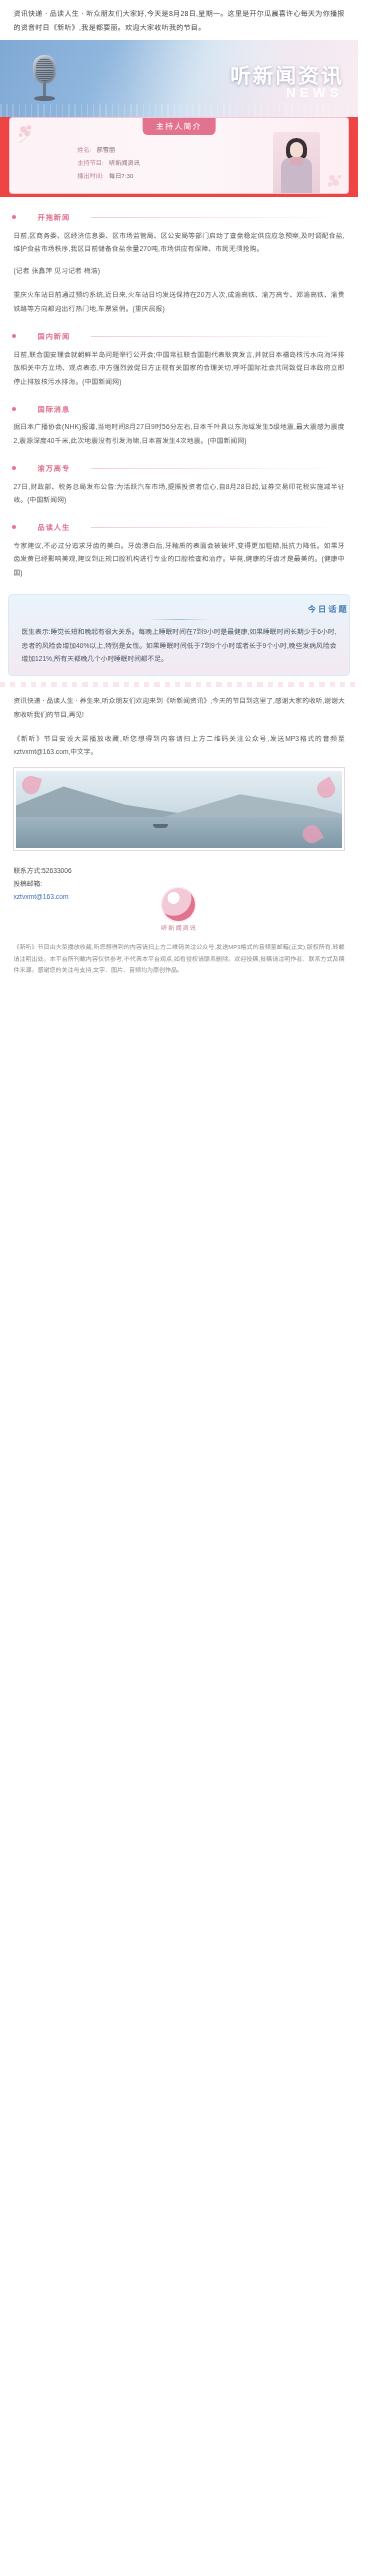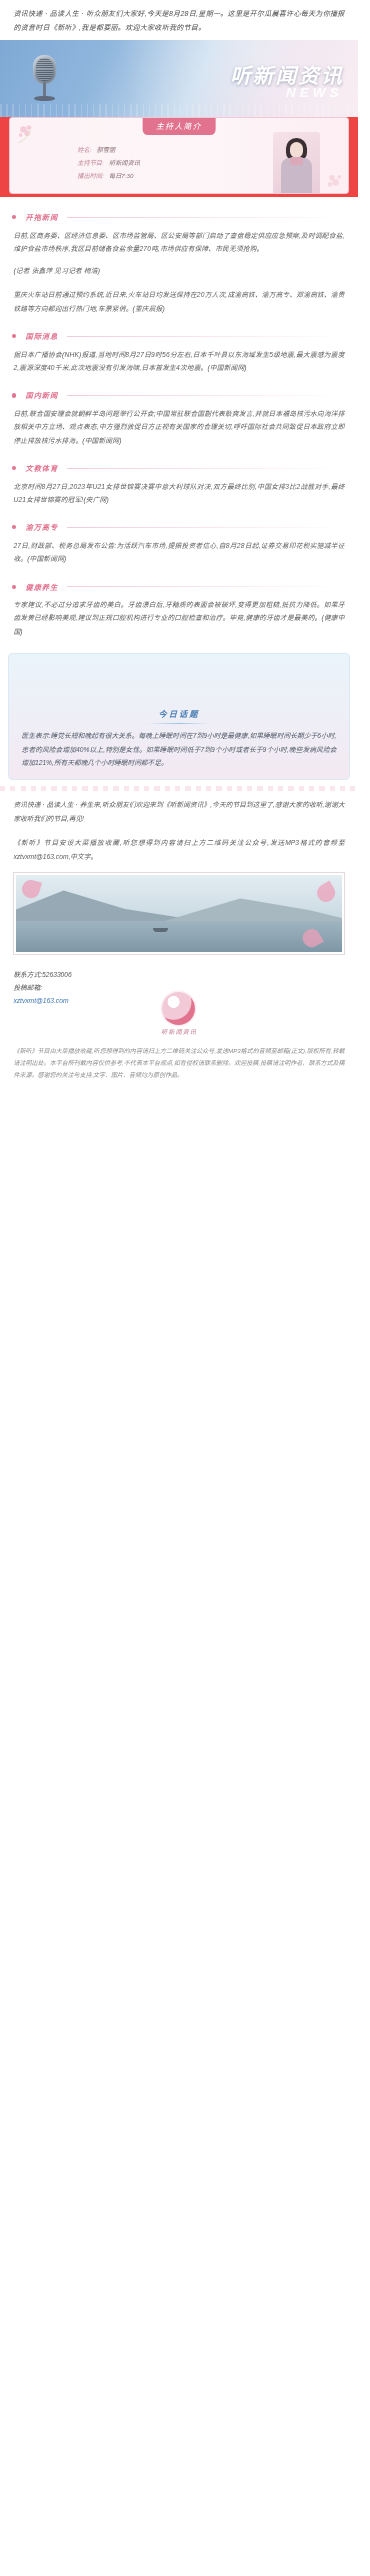--- a/index.html
+++ b/index.html
@@ -3,21 +3,21 @@
 <meta charset="utf-8">
 <style>
   * { box-sizing: border-box; }
   html, body {
     margin: 0; padding: 0;
     background: #ffffff;
     font-family: "Liberation Sans", "DejaVu Sans", sans-serif;
   }
   body { width: 371px; }
 
-  .page { width: 358px; position: relative; overflow: hidden; font-style: italic; }
+  .page { width: 358px; position: relative; overflow: hidden; }
 
   
   .intro {
     padding: 7.2px 13.4px 5.2px 13.4px;
     font-size: 7px;
     line-height: 2.0;
     color: #4b4b4b;
     letter-spacing: 0.3px;
     text-align: justify;
   }
@@ -129,21 +129,21 @@
   }
   .corner-flower {
     position: absolute; width: 28px; height: 28px; opacity: .85;
   }
   .cf-tl { left: 5.2px; top: 4.1px; }
   .cf-br { right: 4.1px; bottom: 3.1px; }
 
   
   .section { padding: 0 0 2.1px 0; }
   .sec-head {
-    display: flex; align-items: center; gap: 9px;
+    display: flex; align-items: center; gap: 21px;
     padding: 8.2px 12.4px 3.1px 12.4px;
   }
   .sec-dot {
     width: 4.1px; height: 4.1px; border-radius: 50%; background: #e2738f;
     flex: 0 0 auto;
   }
   .sec-title {
     font-size: 7.2px; color: #e2738f; font-weight: bold; letter-spacing: 1px;
   }
   .sec-rule {
@@ -161,25 +161,24 @@
 
   
   .words-wrap {
     margin: 7.2px 8.2px 5.2px 8.2px;
     border-radius: 4.1px;
     background: linear-gradient(180deg,#eaf4fb 0%, #f3e9f2 100%);
     border: 0.5px solid #dbe9f4;
     overflow: hidden;
   }
   .words-head {
-    text-align: center;
+    text-align: right;
     font-size: 8.2px; color: #4a7fb5; letter-spacing: 2.1px;
     padding: 7.2px 0 2.1px 0;
     font-weight: bold;
-    margin-top: 45px;
   }
   .words-rule {
     width: 62px; height: 1px; margin: 2.1px auto 5.2px auto;
     background: linear-gradient(90deg,rgba(74,127,181,0),#9cc2e2,rgba(74,127,181,0));
   }
   .words-body {
     padding: 0 12.4px 9.3px 12.4px;
     font-size: 6.7px; line-height: 2.05; color: #4e5a66;
     text-align: justify;
   }
@@ -344,58 +343,50 @@
     <div class="news-p src">(记者 张鑫萍 见习记者 梅浩)</div>
   </div>
 
   <div class="section">
     <div class="news-p">重庆火车站日前通过预约系统,近日来,火车站日均发送保持在20万人次,成渝高铁、渝万高专、郑渝高铁、渝贵铁路等方向都迎出行热门地,车票紧俏。(重庆晨报)</div>
   </div>
 
   <div class="section">
     <div class="sec-head">
       <div class="sec-dot"></div>
+      <div class="sec-title">国内新闻</div>
+      <div class="sec-rule"></div>
+    </div>
+    <div class="news-p">日前,联合国安理会就朝鲜半岛问题举行公开会;中国常驻联合国副代表耿爽发言,并就日本福岛核污水向海洋排放相关中方立场、观点表态,中方强烈敦促日方正视有关国家的合理关切,呼吁国际社会共同致促日本政府立即停止排放核污水排海。(中国新闻网)</div>
+  </div>
+
+  <div class="section">
+    <div class="sec-head">
+      <div class="sec-dot"></div>
       <div class="sec-title">国际消息</div>
       <div class="sec-rule"></div>
     </div>
     <div class="news-p">据日本广播协会(NHK)报道,当地时间8月27日9时56分左右,日本千叶县以东海域发生5级地震,最大震感为震度2,震源深度40千米,此次地震没有引发海啸,日本首发生4次地震。(中国新闻网)</div>
   </div>
 
-  <div class="section">
-    <div class="sec-head">
-      <div class="sec-dot"></div>
-      <div class="sec-title">国内新闻</div>
-      <div class="sec-rule"></div>
-    </div>
-    <div class="news-p">日前,联合国安理会就朝鲜半岛问题举行公开会;中国常驻联合国副代表耿爽发言,并就日本福岛核污水向海洋排放相关中方立场、观点表态,中方强烈敦促日方正视有关国家的合理关切,呼吁国际社会共同致促日本政府立即停止排放核污水排海。(中国新闻网)</div>
-  </div>
-
-
-  <div class="section">
-    <div class="sec-head">
-      <div class="sec-dot"></div>
-      <div class="sec-title">文教体育</div>
-      <div class="sec-rule"></div>
-    </div>
-    <div class="news-p">北京时间8月27日,2023年U21女排世锦赛决赛中意大利球队对决,双方最终比别,中国女排3比2战胜对手,最终U21女排世锦赛的冠军!(央广网)</div>
-  </div>
+
 
   <div class="section">
     <div class="sec-head">
       <div class="sec-dot"></div>
       <div class="sec-title">渝万高专</div>
       <div class="sec-rule"></div>
     </div>
     <div class="news-p">27日,财政部、税务总局发布公告:为活跃汽车市场,提振投资者信心,自8月28日起,证券交易印花税实施减半征收。(中国新闻网)</div>
   </div>
 
   <div class="section">
     <div class="sec-head">
       <div class="sec-dot"></div>
-      <div class="sec-title">健康养生</div>
+      <div class="sec-title">品读人生</div>
       <div class="sec-rule"></div>
     </div>
     <div class="news-p">专家建议,不必过分追求牙齿的美白。牙齿漂白后,牙釉质的表面会被破坏,变得更加粗糙,抵抗力降低。如果牙齿发黄已经影响美观,建议到正规口腔机构进行专业的口腔检查和治疗。毕竟,健康的牙齿才是最美的。(健康中国)</div>
   </div>
 
   <div class="words-wrap">
     <div class="words-head">今日话题</div>
     <div class="words-rule"></div>
     <div class="words-body">医生表示:睡觉长短和晚起有很大关系。每晚上睡眠时间在7到9小时是最健康,如果睡眠时间长期少于6小时,患者的风险会增加40%以上,特别是女性。如果睡眠时间低于7到9个小时或者长于9个小时,晚些发病风险会增加121%,所有天都晚几个小时睡眠时间都不足。</div>
   </div>

